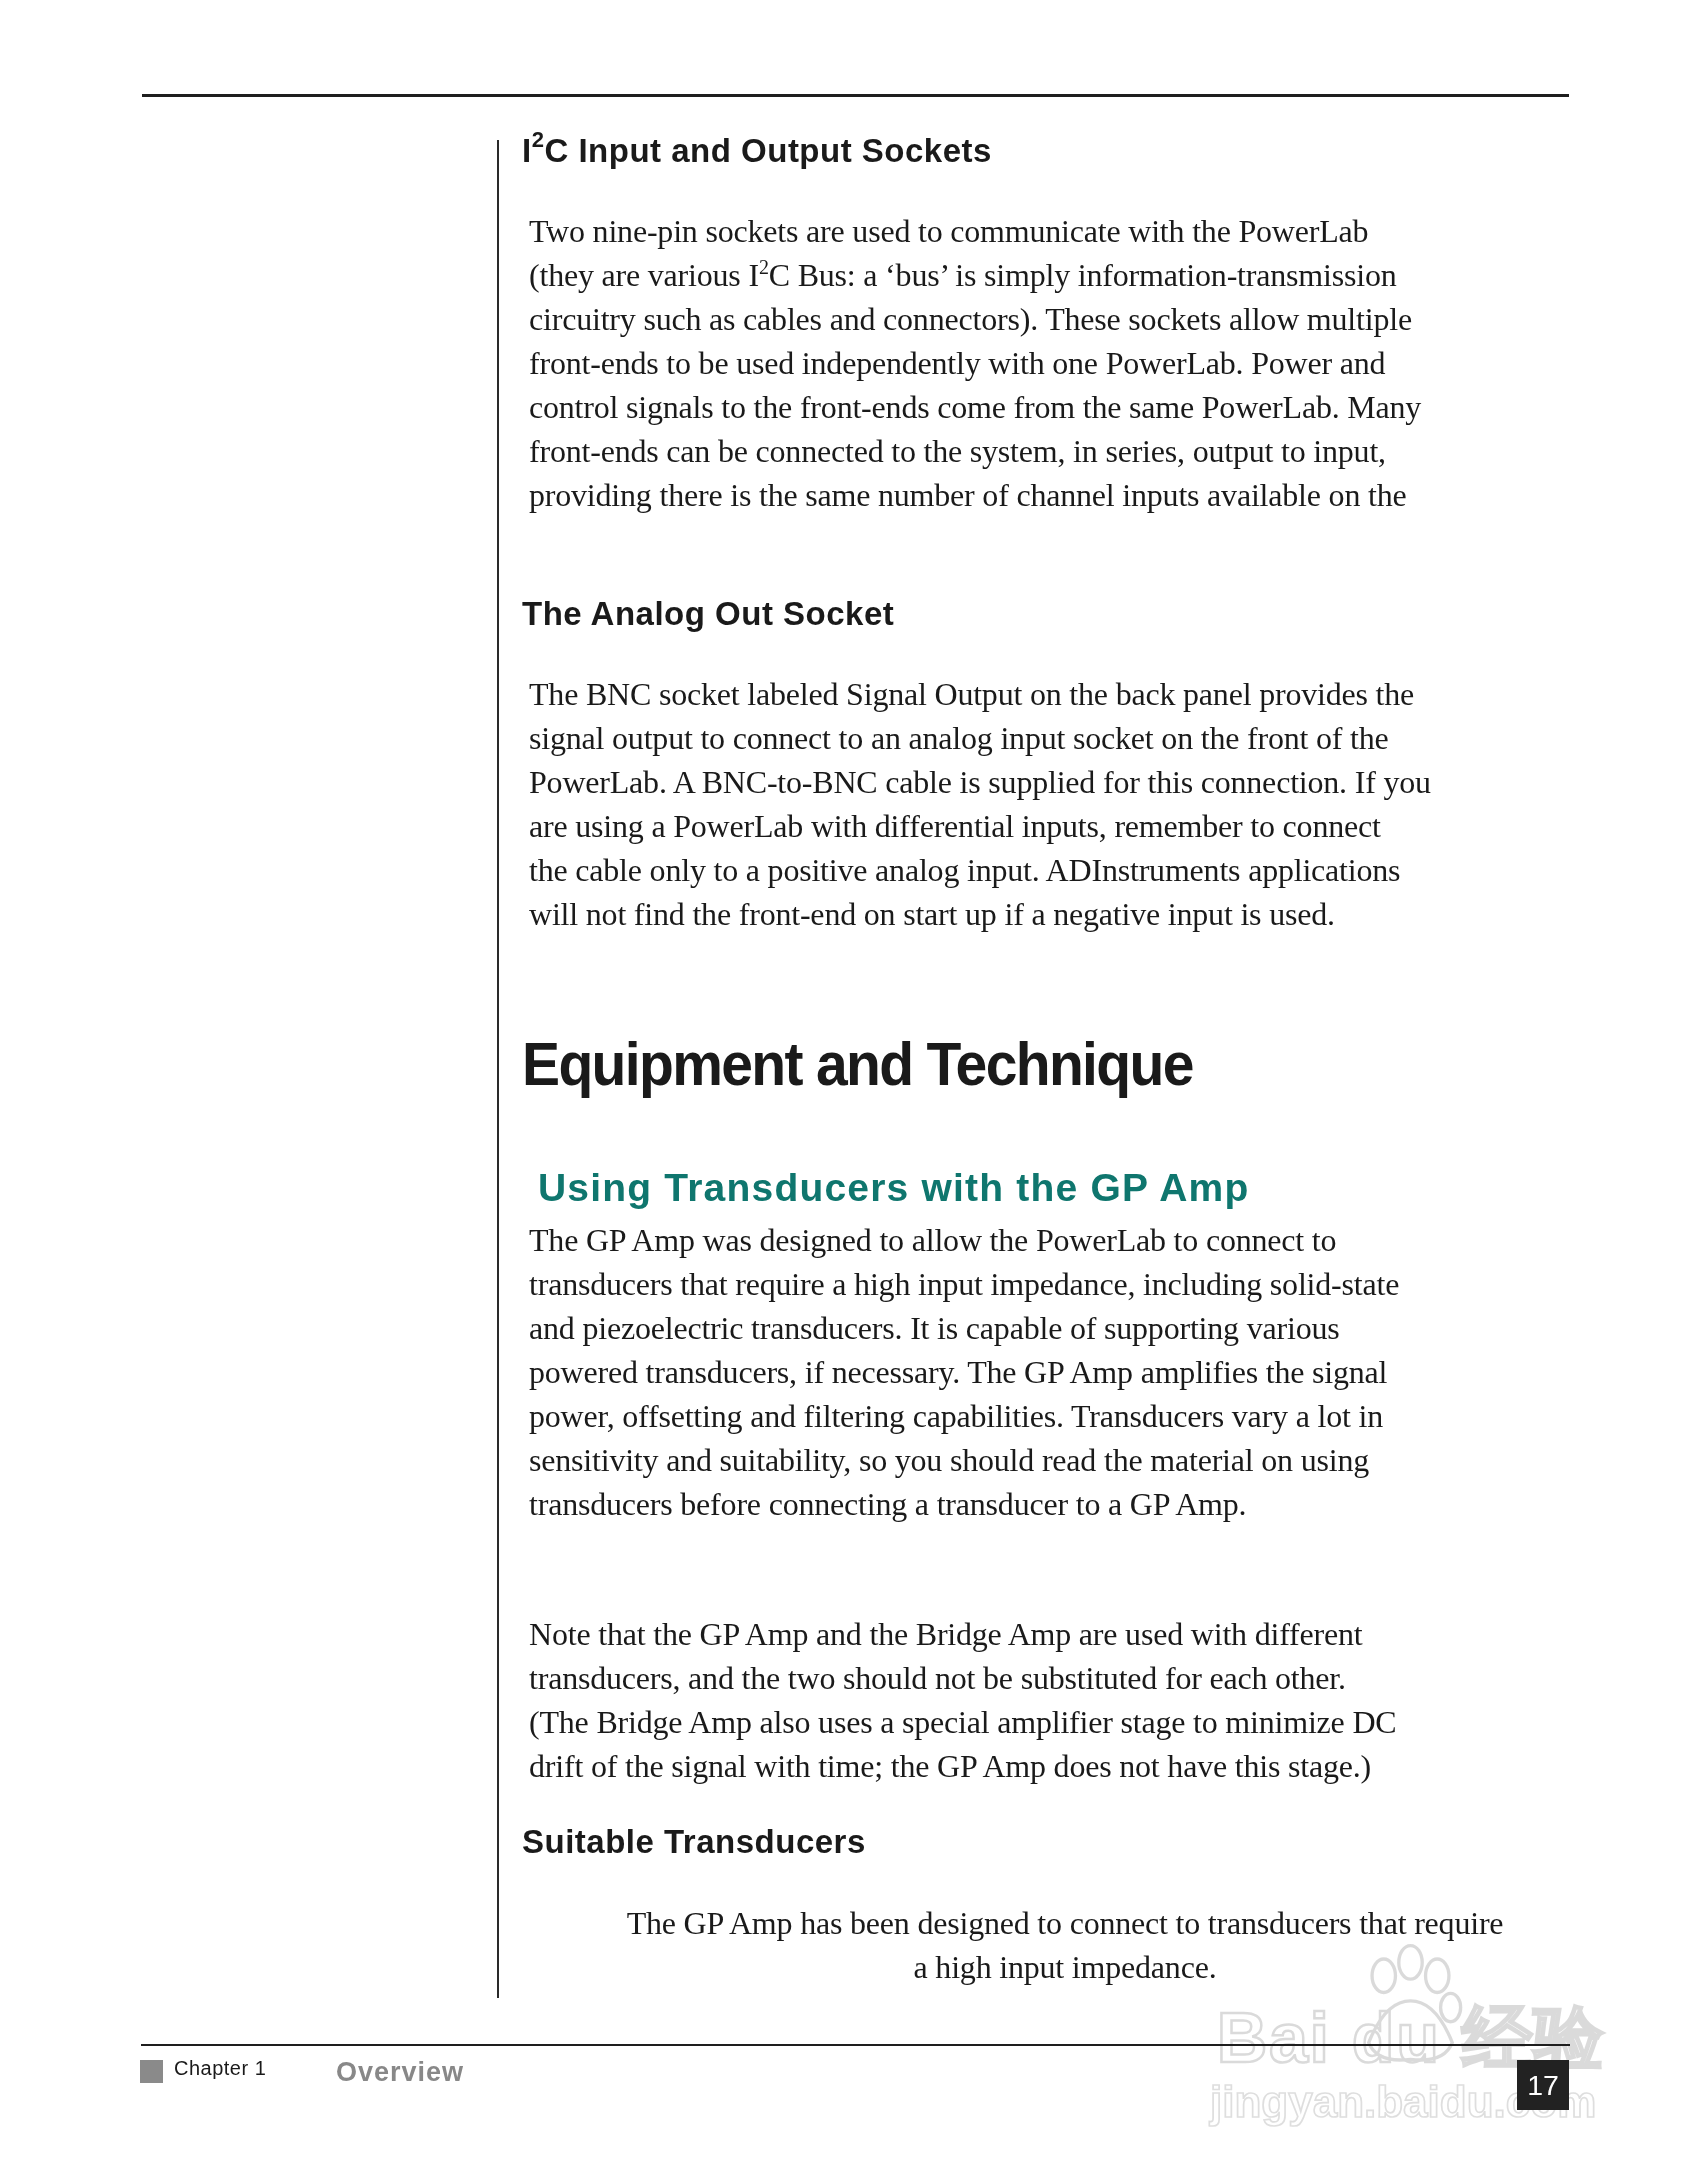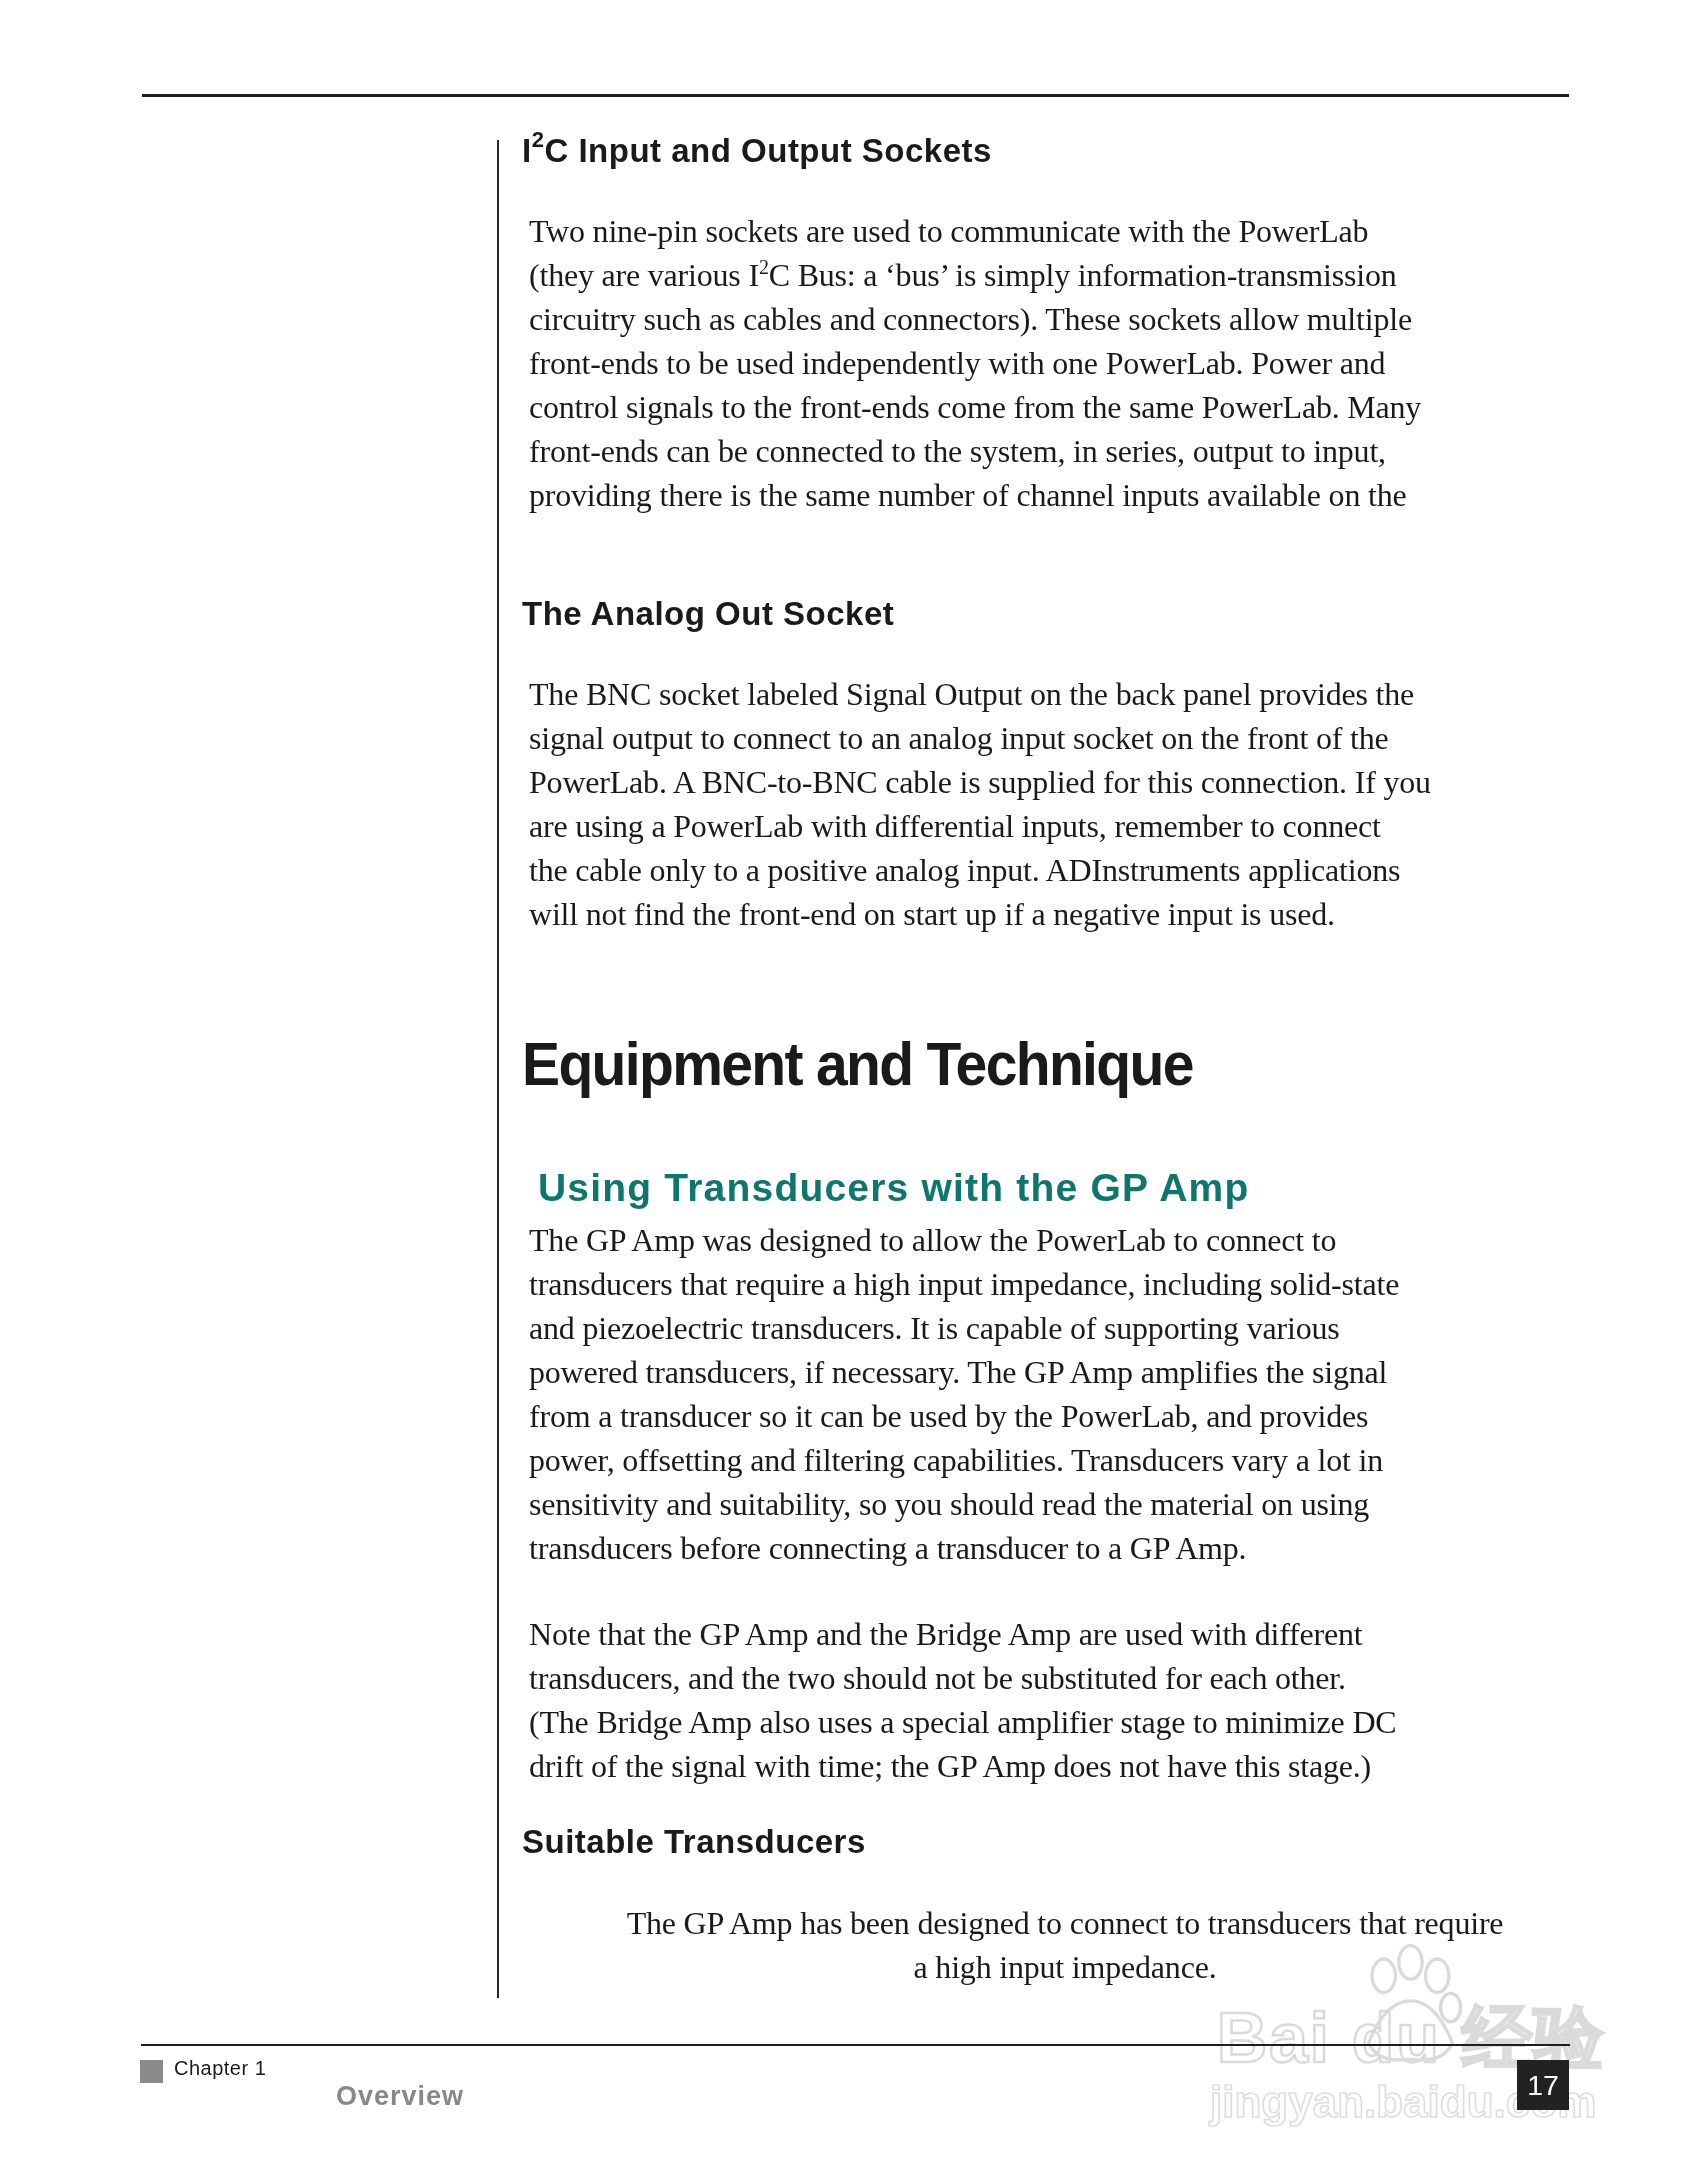--- a/index.html
+++ b/index.html
@@ -36,21 +36,21 @@
 
   .footer-square { position: absolute; left: 140px; top: 2060px; width: 22.6px; height: 22.6px; background: #8a8a8a; }
   .footer-chapter {
     position: absolute; left: 174px; top: 2057px;
     font-family: "Liberation Sans", sans-serif; font-size: 20px; color: #1a1a1a;
     white-space: nowrap; letter-spacing: 0.5px;
   }
   .footer-title {
     position: absolute; left: 336px; top: 2057px;
     font-family: "Liberation Sans", sans-serif; font-weight: bold; font-size: 27px;
-    color: #888888; white-space: nowrap; letter-spacing: 1px; margin-top: 24px;
+    color: #888888; white-space: nowrap; letter-spacing: 1px;
   }
   .page-box {
     position: absolute; left: 1517px; top: 2044px; width: 52px; height: 50px;
     background: #222222; color: #ffffff;
     font-family: "Liberation Sans", sans-serif; font-size: 28.5px;
     display: flex; align-items: center; justify-content: center; margin-top: 16px;
   }
 
   .watermark { position: absolute; left: 1210px; top: 1925px; width: 402px; height: 226px; pointer-events: none; opacity: 0.55; }
   .wm-text-1 {
@@ -96,21 +96,20 @@
   </div>
 
   <h1 class="h-chapter" style="top:1028px;">Equipment and Technique</h1>
 
   <h2 class="h-section" style="top:1150px;">Using Transducers with the GP Amp</h2>
   <div class="para" style="top:1211px;">
     <span class="line">The GP Amp was designed to allow the PowerLab to connect to</span>
     <span class="line">transducers that require a high input impedance, including solid-state</span>
     <span class="line">and piezoelectric transducers. It is capable of supporting various</span>
     <span class="line">powered transducers, if necessary. The GP Amp amplifies the signal</span>
-    <span class="line">from a transducer so it can be used by the PowerLab, and provides</span>
     <span class="line">power, offsetting and filtering capabilities. Transducers vary a lot in</span>
     <span class="line">sensitivity and suitability, so you should read the material on using</span>
     <span class="line">transducers before connecting a transducer to a GP Amp.</span>
   </div>
   <div class="para" style="top:1605px;">
     <span class="line">Note that the GP Amp and the Bridge Amp are used with different</span>
     <span class="line">transducers, and the two should not be substituted for each other.</span>
     <span class="line">(The Bridge Amp also uses a special amplifier stage to minimize DC</span>
     <span class="line">drift of the signal with time; the GP Amp does not have this stage.)</span>
   </div>

